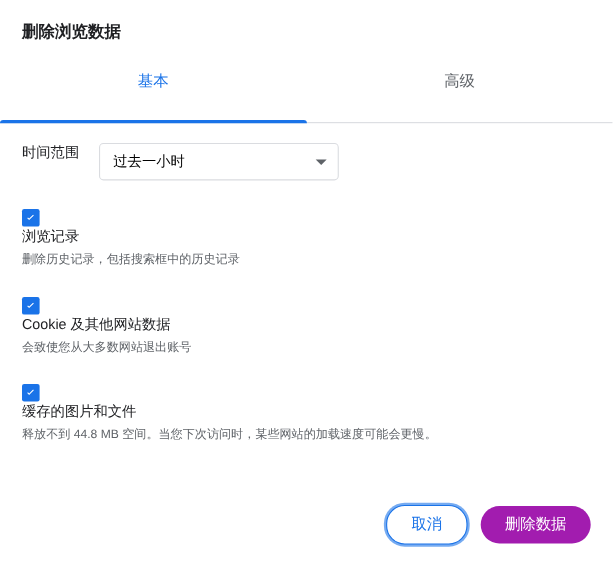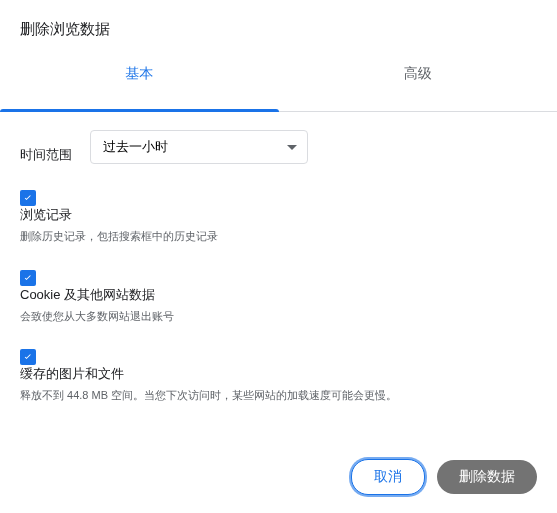--- a/index.html
+++ b/index.html
@@ -15,21 +15,21 @@
     .dialog {
       width: 100%;
       height: 100%;
       display: flex;
       flex-direction: column;
     }
     .dialog-title {
       padding: 20px 20px 16px 20px;
       font-size: 15px;
       color: #202124;
-      font-weight: 400;
+      font-weight: 700;
     }
     .tabs {
       display: flex;
       border-bottom: 1px solid #dadce0;
     }
     .tab {
       flex: 1;
       text-align: center;
       padding: 10px 0 28px 0;
       font-size: 14px;
@@ -50,21 +50,21 @@
       background: #1a73e8;
       border-radius: 3px 3px 0 0;
     }
     .content {
       padding: 18px 20px 0 20px;
       flex: 1;
       overflow-y: auto;
     }
     .time-row {
       display: flex;
-      align-items: flex-end;
+      align-items: flex-start;
       margin-bottom: 24px;
     }
     .time-label {
       font-size: 13px;
       color: #202124;
       margin-right: 18px;
     }
     .time-select {
       position: relative;
       border: 1px solid #dadce0;
@@ -141,21 +141,21 @@
       font-family: Liberation Serif, serif;
     }
     .btn-cancel {
       background: #fff;
       color: #1a73e8;
       border: 1px solid #dadce0;
       box-shadow: 0 0 0 2px rgba(26,115,232,0.6);
       border-color: #1a73e8;
     }
     .btn-confirm {
-      background: #737373;
+      background: #a21caf;
       color: #fff;
       border: none;
       text-align: center;
     }
   </style>
 </head>
 <body>
 
 <div class="dialog">
   <div class="dialog-title">删除浏览数据</div>

